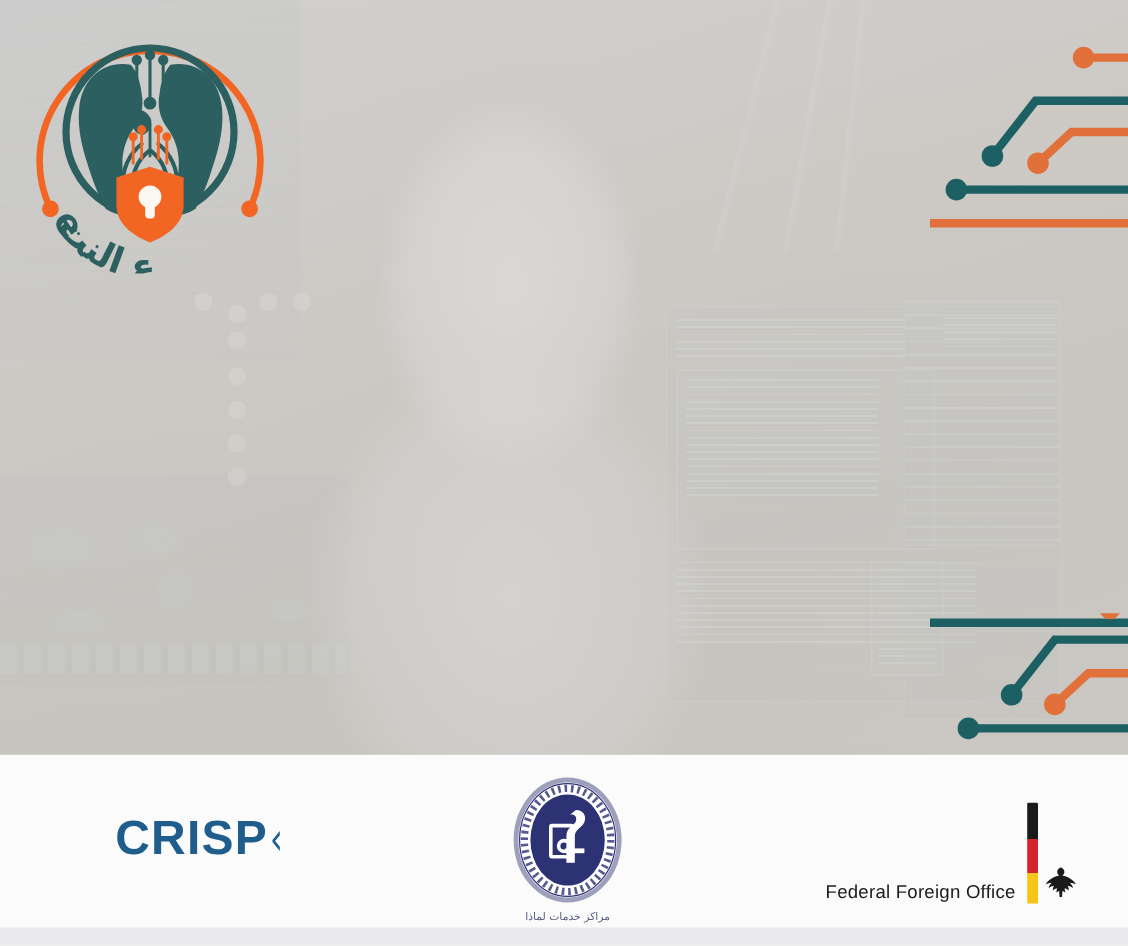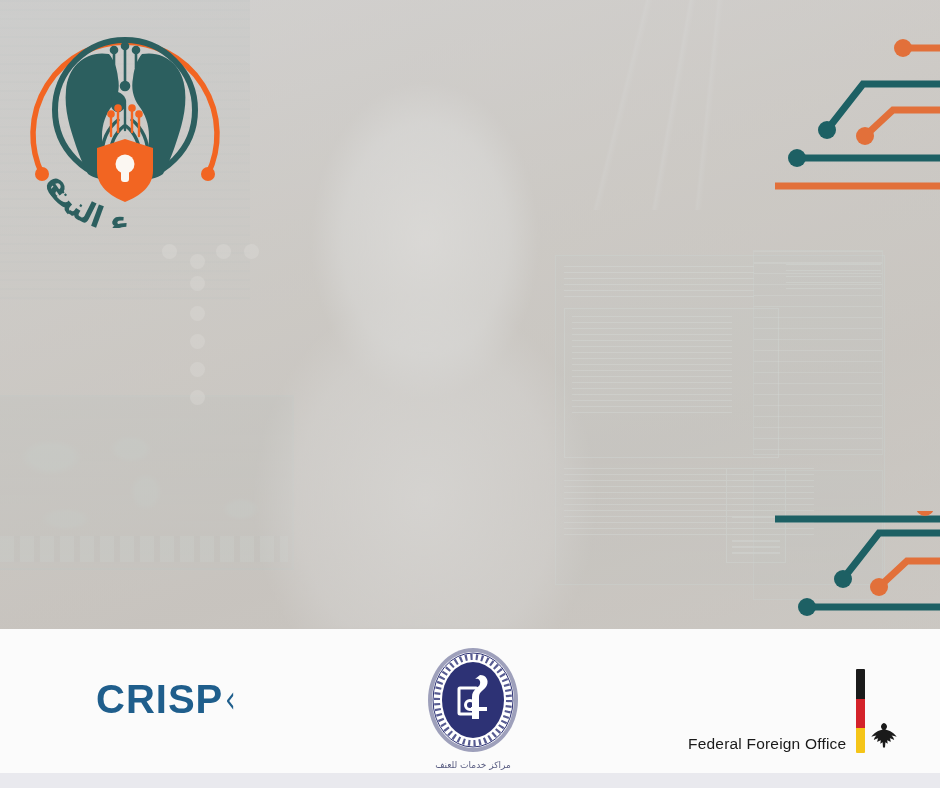--- a/index.html
+++ b/index.html
@@ -415,21 +415,21 @@
         </g>
 
         <g fill="#ffffff">
           <rect x="35" y="43" width="18" height="26" rx="1" fill="none" stroke="#ffffff" stroke-width="3"></rect>
           <path d="M56,30 c6,0 9,5 7,10 c-2,5 -8,6 -8,12 l0,22 l-7,0 l0,-22
                    c0,-8 7,-9 8,-13 c1,-4 -2,-6 -5,-5 z"></path>
           <rect x="47" y="62" width="16" height="4"></rect>
           <circle cx="46" cy="60" r="4.5" fill="none" stroke="#ffffff" stroke-width="3"></circle>
         </g>
       </svg>
-      <div class="cap">مراكز خدمات للعنف</div>
+      <div class="cap">مراكز خدمات لماذا</div>
     </div>
 
     <div class="logo-slot" id="logo-ffo">
       <svg width="36" height="34" viewBox="0 0 36 34">
         <g fill="#1a1a1a">
           <path d="M18,4 c2.4,0 4,1.6 4,3.6 c0,1.3 -.7,2.3 -1.7,2.9
                    c3.4,.6 6.2,2.2 8.4,4.1 c1.4,1.2 2.3,2.3 2.9,3.2
                    c-1.6,-.7 -3.3,-1.1 -5,-1.2 c1.3,1.3 2.2,2.8 2.6,4.4
                    c-1.4,-.9 -2.9,-1.5 -4.4,-1.8 c.6,1.2 .9,2.5 .9,3.8
                    c-1.1,-.8 -2.3,-1.4 -3.5,-1.7 l.5,3.4 l-2.3,-1.4

